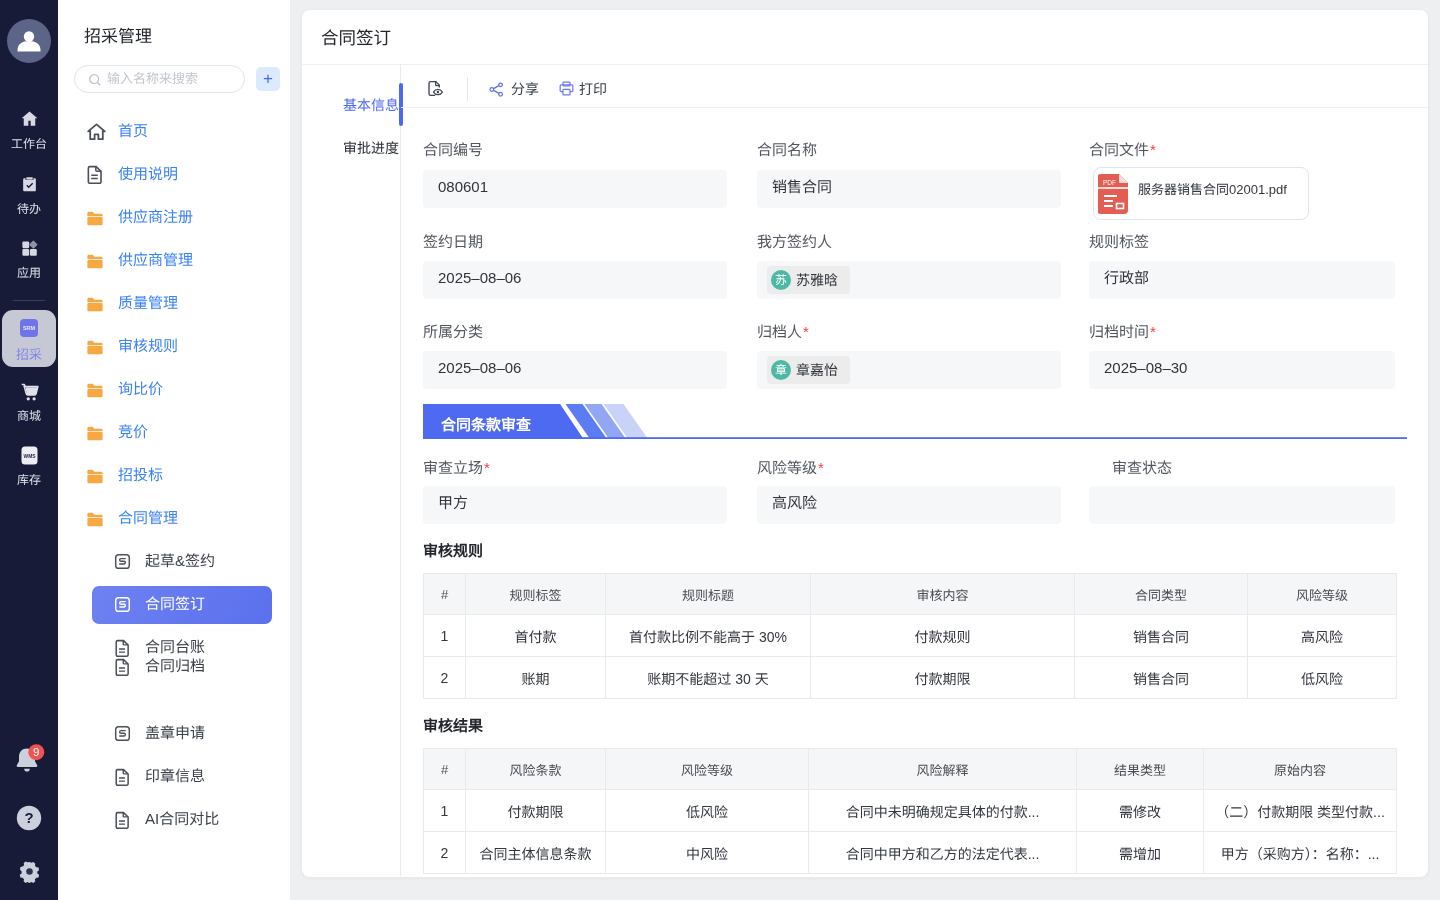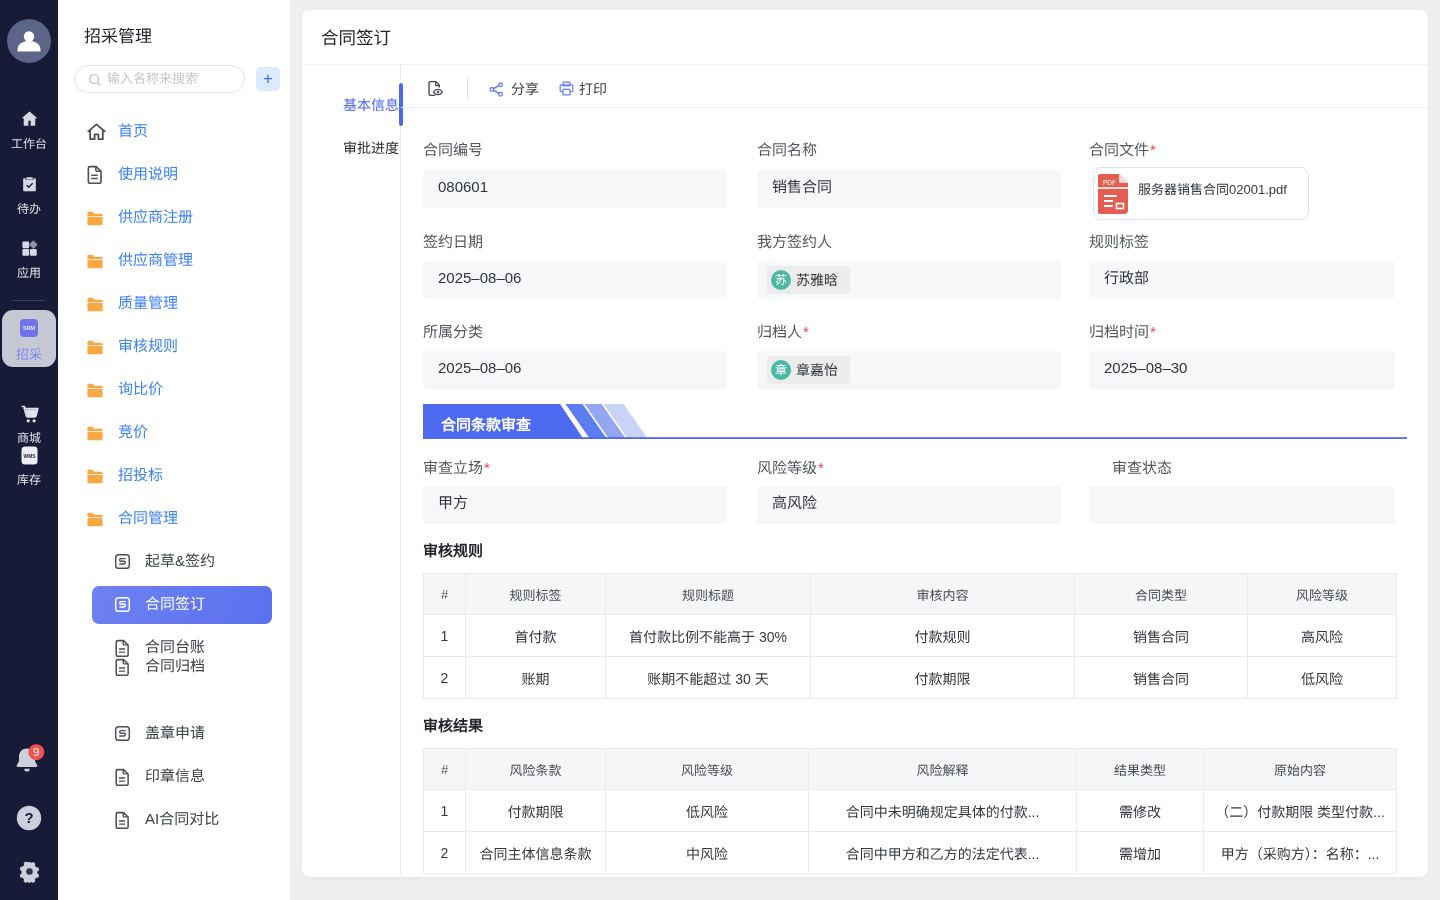--- a/index.html
+++ b/index.html
@@ -92,21 +92,21 @@
         <rect x="3" y="3" width="8.6" height="8.6" rx="1.4" fill="#d6d9e4"></rect>
         <rect x="3" y="12.6" width="8.6" height="8.6" rx="1.4" fill="#d6d9e4"></rect>
         <rect x="12.6" y="12.6" width="8.6" height="8.6" rx="1.4" fill="#d6d9e4"></rect>
         <rect x="13" y="3.2" width="7.8" height="7.8" rx="1.2" fill="#8e93a8" transform="rotate(45 16.9 7.1)"></rect>
       </svg>应用</div>
   <div class="rail-sep" style="top:300px;"></div>
   <div id="app-hl">
       <div class="srm">SRM</div>
       <div class="txt">招采</div>
     </div>
-  <div class="rail-item" style="top:405px;font-family:Liberation Serif, serif;"><svg class="ric" width="19" height="18" viewBox="0 0 21 20">
+  <div class="rail-item" style="top:383px;font-family:Liberation Serif, serif;"><svg class="ric" width="19" height="18" viewBox="0 0 21 20">
         <path d="M1.8 1.6h3l.9 2.3h14.1l-2 8.1c-.2.8-.9 1.3-1.7 1.3H8.6c-.8 0-1.5-.5-1.7-1.3L4.6 3.7l-.5-1" fill="none" stroke="#dfe2ec" stroke-width="1.7" stroke-linejoin="round"></path>
         <path d="M6 4.6h13.5l-1.9 7.6c-.15.6-.7 1-1.3 1H8.8c-.6 0-1.15-.4-1.3-1z" fill="#dfe2ec"></path>
         <circle cx="9.1" cy="17.6" r="1.8" fill="#dfe2ec"></circle>
         <circle cx="15.6" cy="17.6" r="1.8" fill="#dfe2ec"></circle>
       </svg>商城</div>
   <div class="rail-item" style="top:446px;"><svg class="ric" width="17" height="19" viewBox="0 0 17 19">
         <rect x="0.5" y="0.5" width="16" height="18" rx="3.5" fill="#eceef4"></rect>
         <text x="8.5" y="11.5" font-size="4.9" font-weight="bold" fill="#23263f" text-anchor="middle" font-family="Liberation Sans,sans-serif">WMS</text>
       </svg>库存</div>
   <div class="rail-item" style="top:744px;">

